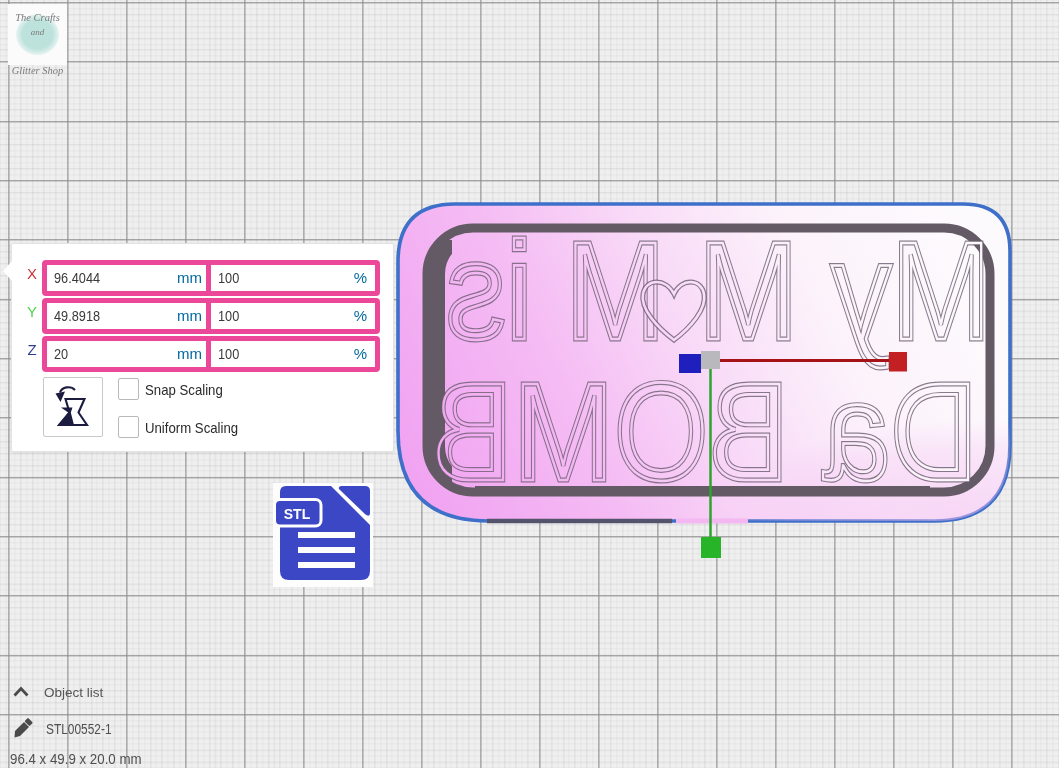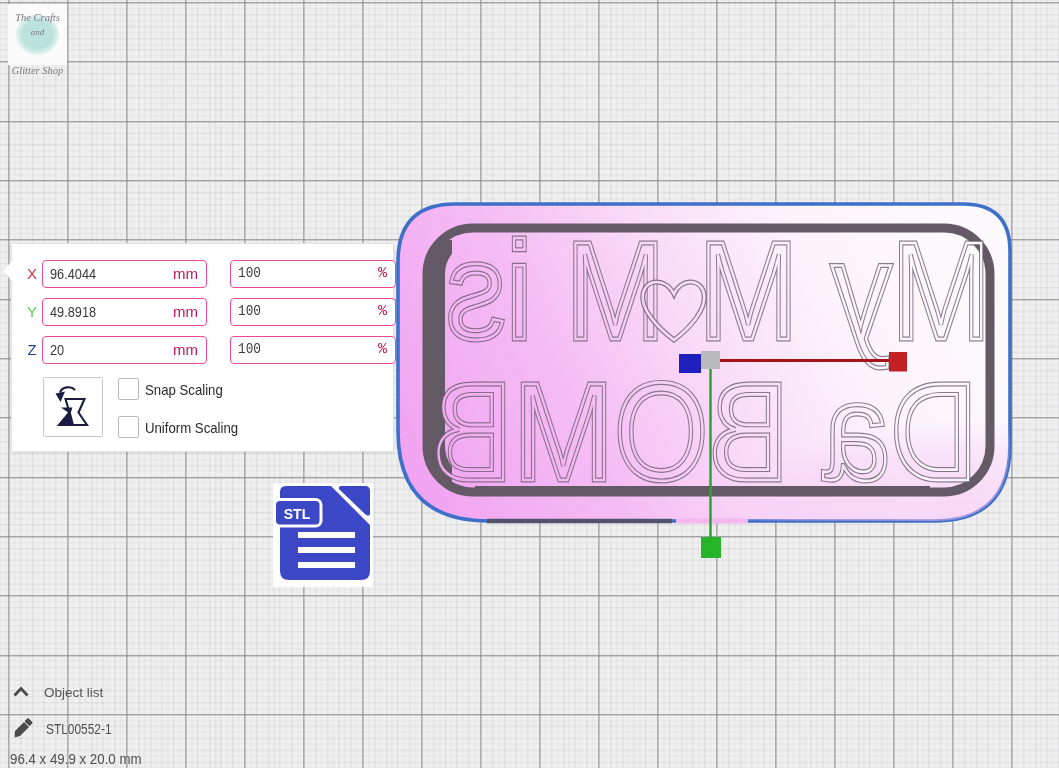--- a/index.html
+++ b/index.html
@@ -18,25 +18,25 @@
   
   #logo{position:absolute;left:8px;top:4px;width:59px;height:61px;background:#fbfbfb;}
   #logo .blob{position:absolute;left:8px;top:10px;width:43px;height:41px;border-radius:50%;
     background:radial-gradient(ellipse at center, rgba(151,211,202,0.62) 0 50%, rgba(151,211,202,0.25) 68%, rgba(151,211,202,0.0) 80%);}
   #logo .t{position:absolute;width:100%;text-align:center;font-family:"Liberation Serif",serif;font-style:italic;color:#7b7b7b;}
   
   #panel{position:absolute;left:11px;top:243px;width:381px;height:207px;background:#ffffff;border:1px solid #e3e3e3;border-radius:2px;box-shadow:0 1px 3px rgba(0,0,0,0.08);}
   #panel .tip{position:absolute;left:-9px;top:17px;width:0;height:0;border-top:10px solid transparent;border-bottom:10px solid transparent;border-right:9px solid #ffffff;}
   .axisrow{position:absolute;left:0;height:28px;}
   .axlab{position:absolute;left:12px;width:16px;text-align:center;font-size:15px;top:5px;}
-  .box{position:absolute;top:0;height:26px;border:1px solid #ec4899;border-radius:4px;background:#fff;font-size:15px;color:#3a3a3a;}
+  .box{position:absolute;top:0;height:26px;border:5px solid #ec4899;border-radius:4px;background:#fff;font-size:15px;color:#3a3a3a;}
   .box .val{position:absolute;left:7px;top:4px;transform:scaleX(0.85);transform-origin:0 0;}
-  .box .unit{position:absolute;right:8px;top:4px;color:#be185d;text-align:right;}
+  .box .unit{position:absolute;right:8px;top:4px;color:#0369a1;text-align:right;}
   .b1{left:30px;width:163px;}
-  .b2{left:218px;width:164px;font-family:Liberation Mono, monospace;}
+  .b2{left:194px;width:164px;}
   .chk{position:absolute;width:19px;height:20px;border:1px solid #b9b9b9;border-radius:2px;background:#fff;}
   .chklab{position:absolute;font-size:15px;color:#2a2a2a;transform:scaleX(0.88);transform-origin:0 0;}
   #mirrorbtn{position:absolute;left:31px;top:133px;width:58px;height:58px;border:1px solid #c8c8c8;border-radius:2px;background:#fff;}
   
   #stlicon{position:absolute;left:273px;top:483px;width:100px;height:104px;background:#fdfdfd;}
   
   .brow{position:absolute;color:#4f4f4f;}
 </style>
 </head>
 <body>

